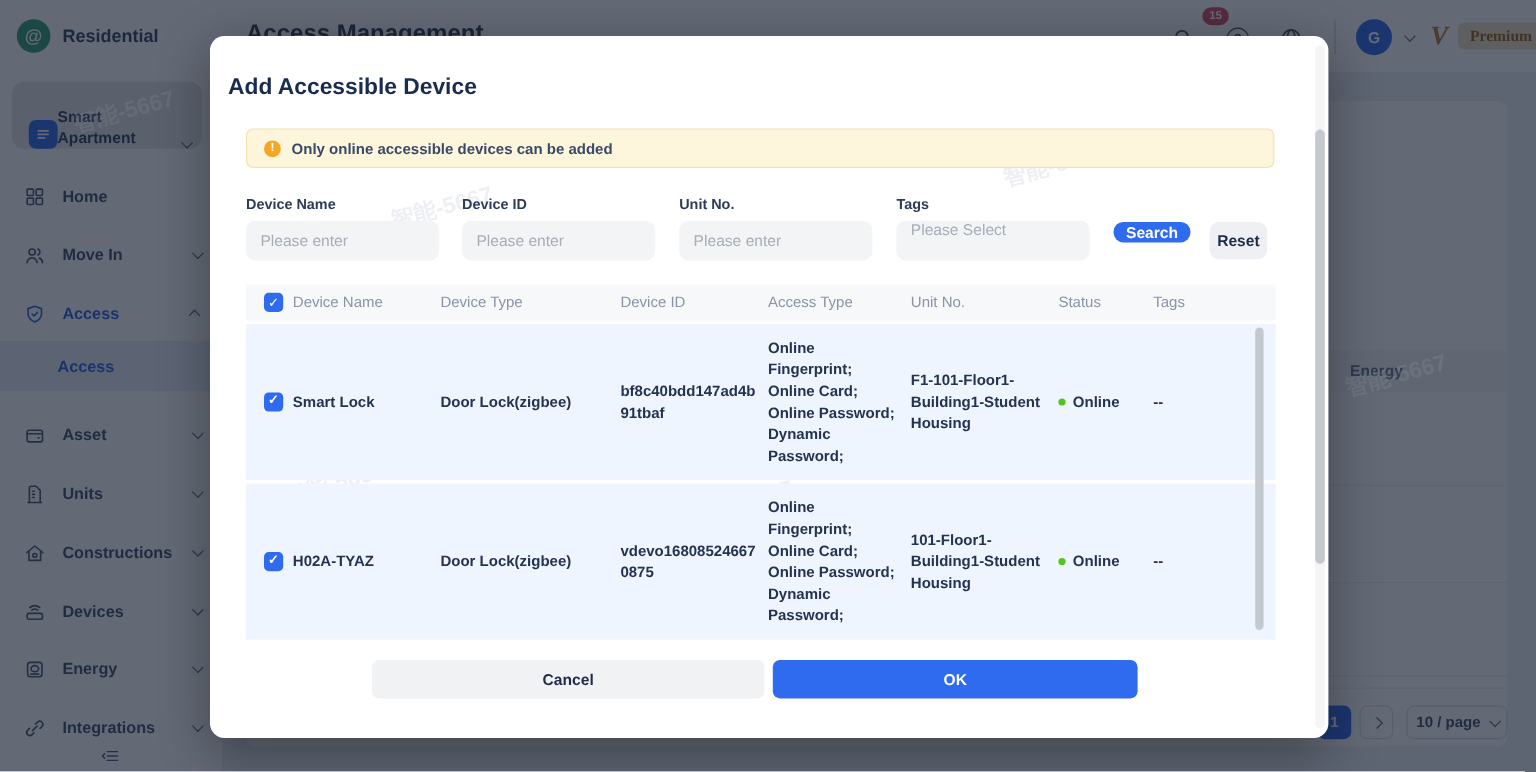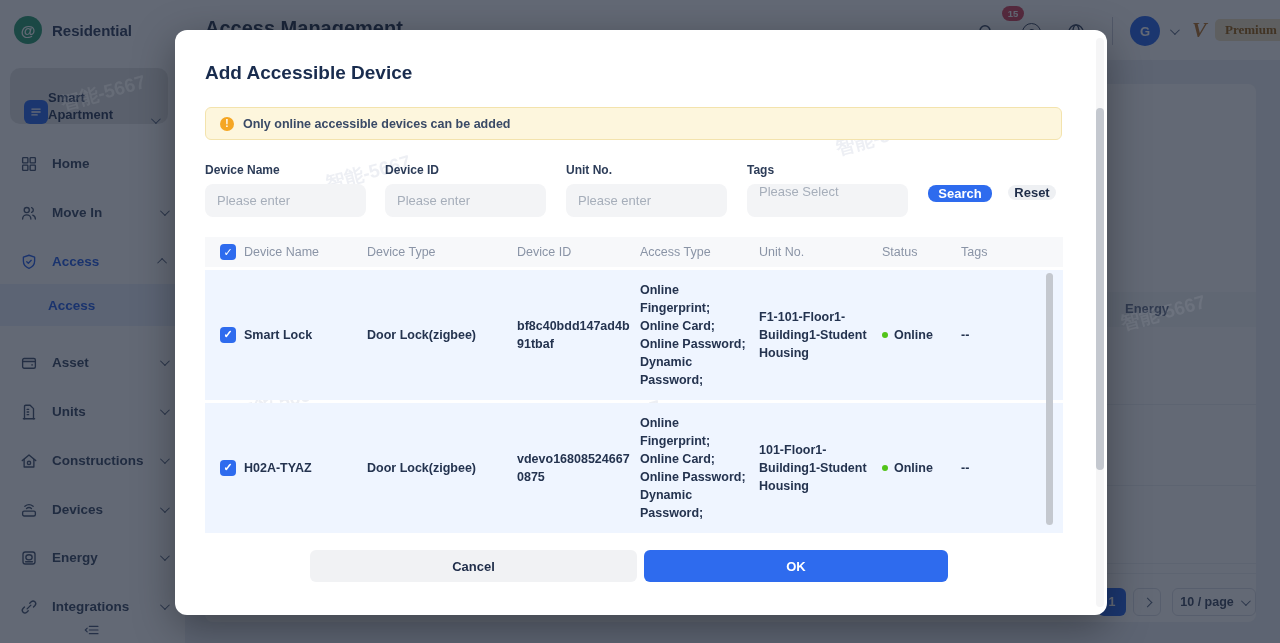--- a/index.html
+++ b/index.html
@@ -56,36 +56,36 @@
   .pg-size { position:absolute; left:967px; top:0; width:84px; height:28px; border-radius:6px; background:#fff; border:1px solid #dcdfe6;
     display:flex; align-items:center; justify-content:center; gap:7px; font-size:12.5px; color:#414e66; font-weight:600; }
 
   
   .overlay { position:absolute; inset:0; background:rgba(18,28,46,0.66); z-index:5; }
   .ov-watermark { position:absolute; color:rgba(255,255,255,0.08); font-size:19px; font-weight:700; transform:rotate(-15deg); }
 
   
   .modal { position:absolute; left:175px; top:30px; width:932px; height:585px; background:#fff; border-radius:12px;
     z-index:10; box-shadow:0 12px 42px rgba(0,0,0,0.35); overflow:hidden; }
-  .modal-title { position:absolute; left:30px; top:32px; font-size:19px; font-weight:700; color:#192c4e; }
+  .modal-title { position:absolute; left:15px; top:32px; font-size:19px; font-weight:700; color:#192c4e; }
   .alert { position:absolute; left:30px; top:77px; width:857px; height:33px; background:#fdf6dd; border:1px solid #f3e3ad;
     border-radius:6px; display:flex; align-items:center; padding-left:14px; gap:9px; }
   .alert-icon { width:14px; height:14px; border-radius:50%; background:#f5a623; color:#fff; font-size:10px; font-weight:700;
     display:flex; align-items:center; justify-content:center; flex:none; }
   .alert-text { font-size:12.5px; font-weight:700; color:#3a4a66; }
 
   .f-label { position:absolute; top:133px; font-size:12px; font-weight:700; color:#2c3c58; }
   .f-input { position:absolute; top:154px; height:33px; width:161px; background:#f3f4f6; border:none; border-radius:8px;
     padding:0 12px; font-size:13px; color:#30405e; font-family:"Liberation Sans", sans-serif; }
   .f-input::placeholder { color:#a6aeba; }
   .f-select { position:absolute; top:154px; height:33px; width:161px; background:#f3f4f6; border-radius:8px;
     display:flex; align-items:flex-start; padding:0 12px; font-size:13px; color:#a6aeba; }
   .btn { border:none; border-radius:8px; font-size:13px; font-weight:700; cursor:pointer; font-family:"Liberation Sans", sans-serif; }
   .btn-search { position:absolute; left:753px; top:155px; width:64px; height:17px; background:#2e6bee; color:#fff; }
-  .btn-reset { position:absolute; left:833px; top:155px; width:48px; height:15px; background:#eef0f3; color:#1f2d49; }
+  .btn-reset { position:absolute; left:833px; top:155px; width:48px; height:31px; background:#eef0f3; color:#1f2d49; }
 
   .tbl { position:absolute; left:30px; top:207px; width:858px; }
   .tbl-grid { display:grid; grid-template-columns:39px 123px 150px 123px 119px 123px 79px 1fr; }
   .tbl-head { height:30px; background:#f7f8fa; align-items:center; }
   .tbl-head > div { font-size:12.5px; color:#8a94a6; padding-right:8px; }
   .tbl-row { height:130px; background:#eff5ff; align-items:center; margin-top:3px; }
   .tbl-row > div { font-size:12.5px; font-weight:700; color:#24334f; line-height:1.45; padding-right:10px; }
   .cell-id { word-break:break-all; }
   .cbx { width:16px; height:16px; border-radius:4px; background:#2e6bee; color:#fff; font-size:11px;
     display:flex; align-items:center; justify-content:center; margin-left:15px; cursor:pointer; }

